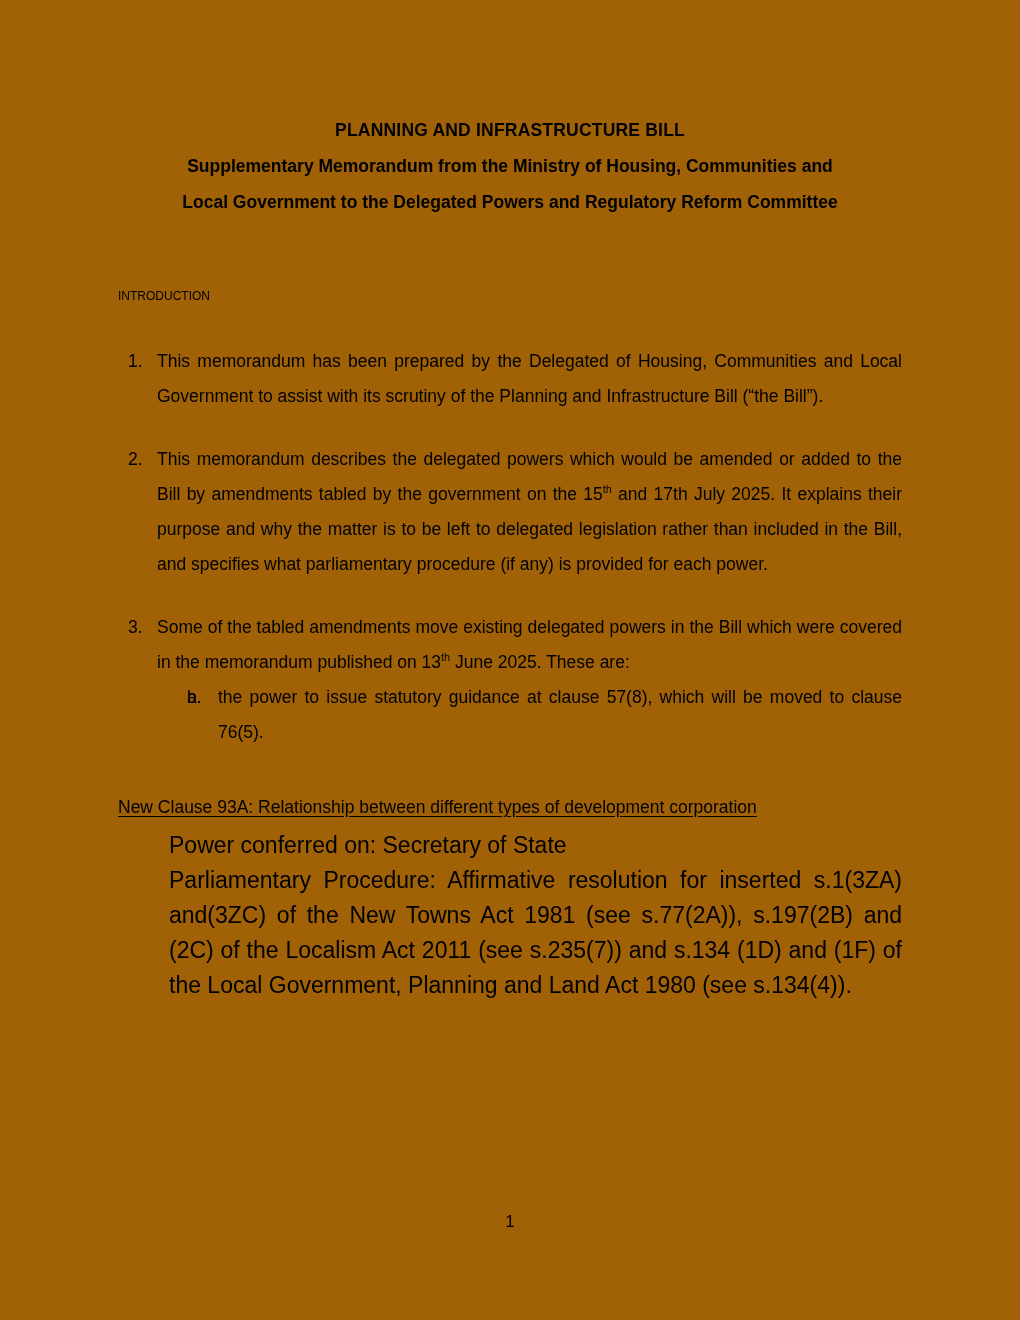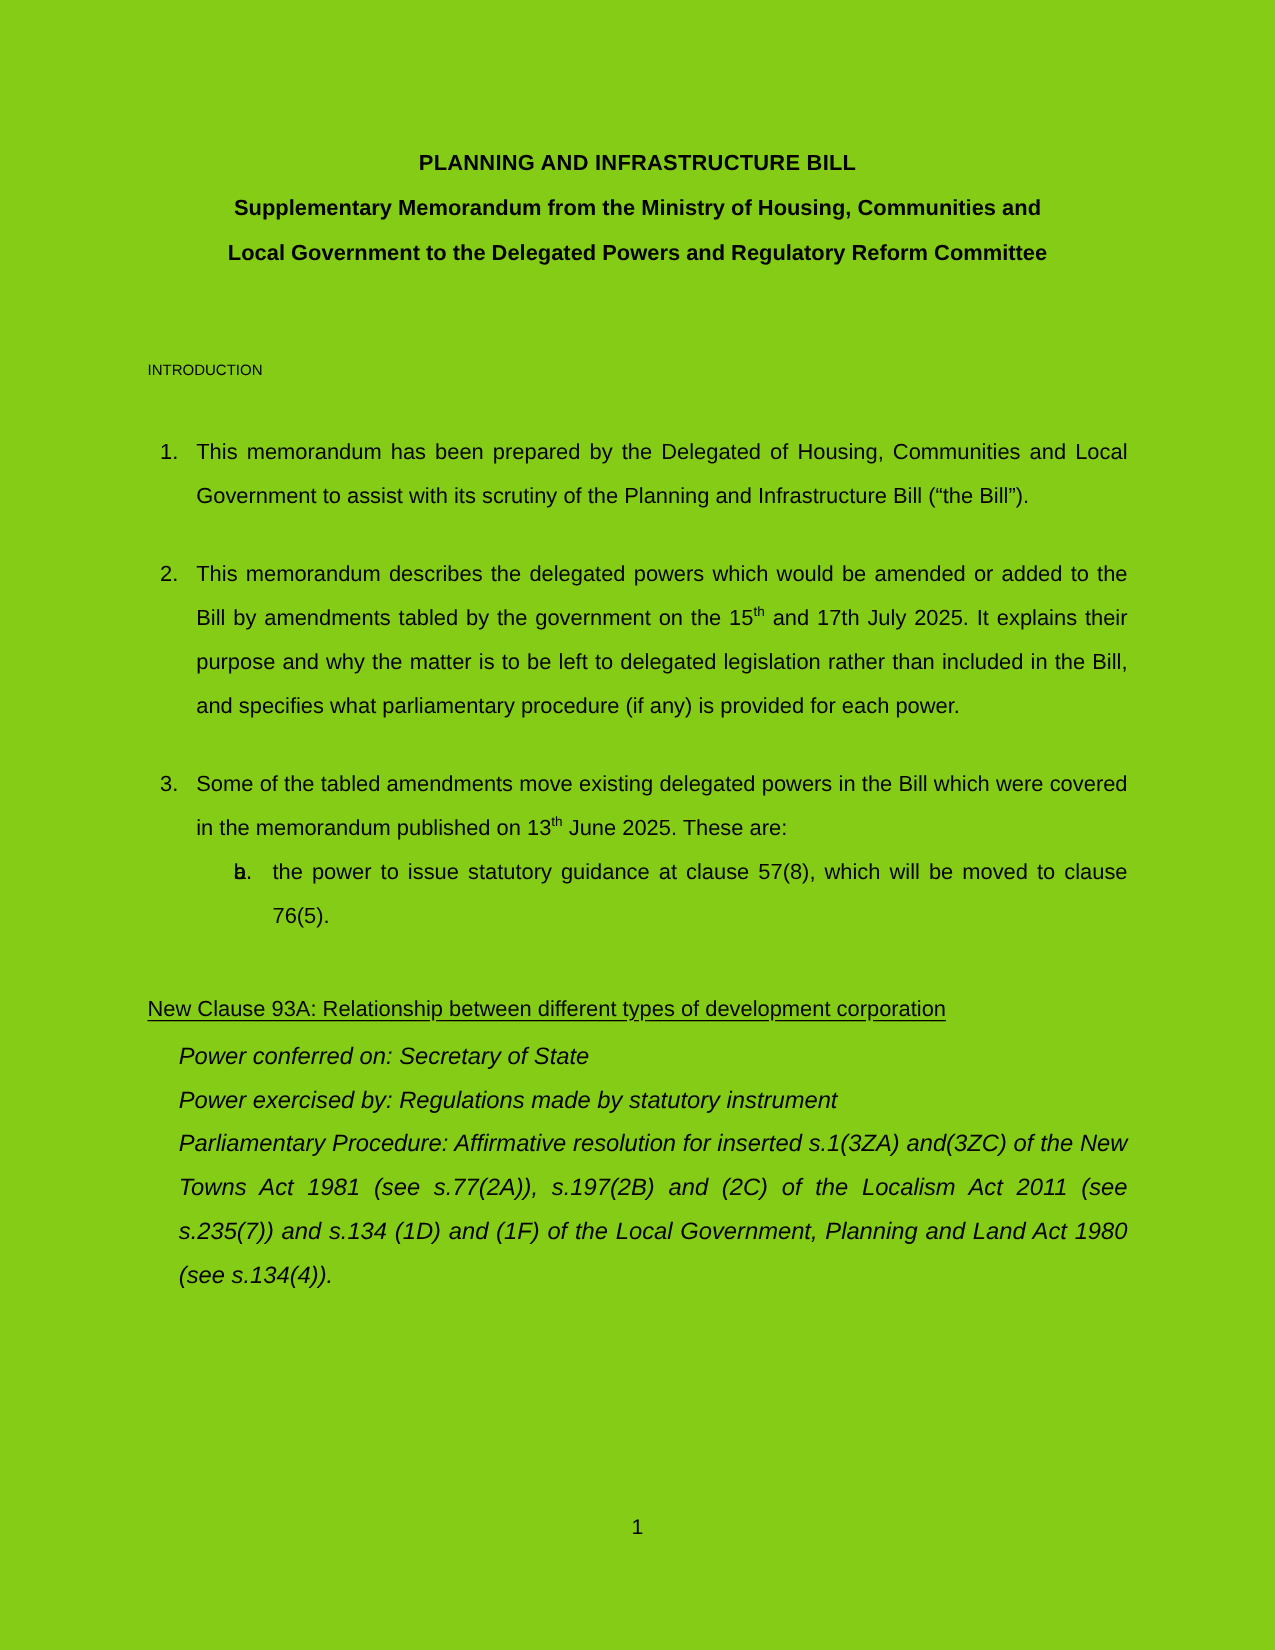--- a/index.html
+++ b/index.html
@@ -8,21 +8,21 @@
     background: #ffffff;
   }
   body {
     font-family: "Liberation Sans", sans-serif;
     color: #000000;
   }
   .page {
     position: relative;
     width: 1020px;
     height: 1320px;
-    background: #84cc16;
+    background: #a16207;
     box-sizing: border-box;
     overflow: hidden;
   }
   .content {
     position: absolute;
     left: 118px;
     top: 112px;
     width: 784px;
   }
 
@@ -102,24 +102,23 @@
     font-size: 17.5px;
     text-decoration: underline;
     text-underline-offset: 3px;
     margin-top: 44px;
     line-height: 26px;
     white-space: nowrap;
   }
 
   
   .power-block {
-    margin-left: 25px;
+    margin-left: 51px;
     margin-top: 8px;
-    font-style: italic;
-    font-size: 19px;
+    font-size: 23px;
     line-height: 35px;
     text-align: justify;
     text-justify: inter-word;
   }
   .power-line { display: block; }
   .power-para {
     display: block;
     text-align: justify;
   }
 
@@ -181,21 +180,20 @@
           </li>
         </ol>
       </li>
 
     </ol>
 
     <div class="clause-heading">New Clause 93A: Relationship between different types of development corporation</div>
 
     <div class="power-block">
       <span class="power-line">Power conferred on: Secretary of State</span>
-      <span class="power-line">Power exercised by: Regulations made by statutory instrument</span>
       <span class="power-para">Parliamentary Procedure: Affirmative resolution for inserted s.1(3ZA) and(3ZC) of the New Towns Act 1981 (see s.77(2A)), s.197(2B) and (2C) of the Localism Act 2011 (see s.235(7)) and  s.134 (1D) and (1F) of the Local Government, Planning and Land Act 1980 (see s.134(4)).</span>
     </div>
 
   </div>
 
   <div class="page-number">1</div>
 
 </div>
 
 </body></html>

